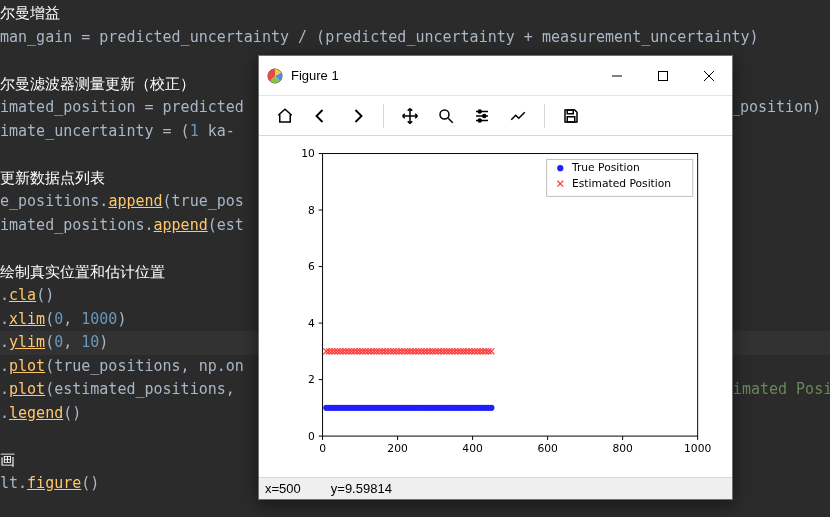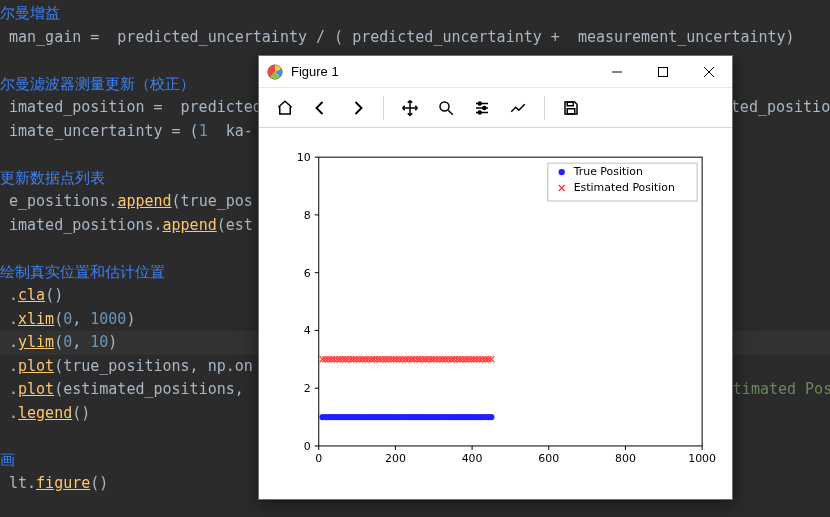--- a/index.html
+++ b/index.html
@@ -17,40 +17,40 @@
     left: 0; top: 0;
     width: 830px; height: 517px;
     padding: 2px 0 0 0;
     color: #a9b7c6;
     white-space: pre;
     line-height: 23.5px;
     font-family: "Consolas","Monaco",monospace;
   }
   .code .line { display: block; padding-left: 0; }
   .code .hl { background: #323232; display: inline-block; width: 100%; }
-  .cmt { color: #3b82f6; }
+  .cmt { color: #ffffff; }
   .op  { color: #a9b7c6; }
-  .id  { color: #a9b7c6; padding-left: 9px; }
+  .id  { color: #a9b7c6; }
   .num { color: #6897bb; }
   .str { color: #6a8759; }
   .fn  { color: #ffc66d; text-decoration: underline; }
 
   
   .figwin {
     position: absolute;
     left: 258px; top: 55px;
     width: 475px; height: 445px;
     background: #fff;
     border: 1px solid #707070;
     box-shadow: 0 4px 16px rgba(0,0,0,.5);
     display: flex; flex-direction: column;
     font-family: "Segoe UI", sans-serif;
   }
   .titlebar {
-    height: 32px;
+    height: 40px;
     display: flex; align-items: center;
     background: #fff;
     padding: 0 0 0 8px;
     border-bottom: 1px solid #e5e5e5;
   }
   .titlebar .icon {
     width: 16px; height: 16px; margin-right: 8px;
   }
   .titlebar .title { font-size: 13px; color: #000; flex: 0 0 auto; }
   .titlebar .spacer { flex: 1; }
@@ -397,13 +397,17 @@
         <line x1="230.25" y1="224" x2="236.25" y2="218" stroke="#ff3b3b" stroke-width="1.3"></line>
         <rect x="290" y="24" width="150" height="38" fill="#fff" stroke="#bfbfbf" stroke-width="1"></rect>
         <circle cx="304" cy="33" r="3.2" fill="#1f1fff"></circle>
         <text x="316" y="36" class="legend-text">True Position</text>
         <line x1="301" y1="46" x2="307" y2="52" stroke="#ff3b3b" stroke-width="1.3"></line>
         <line x1="301" y1="52" x2="307" y2="46" stroke="#ff3b3b" stroke-width="1.3"></line>
         <text x="316" y="52" class="legend-text">Estimated Position</text>
       </svg>
   </div>
 
+  <div class="statusbar">
+    <span>x=500</span>
+    <span>y=9.59814</span>
+  </div>
 </div>
 
 </body></html>

